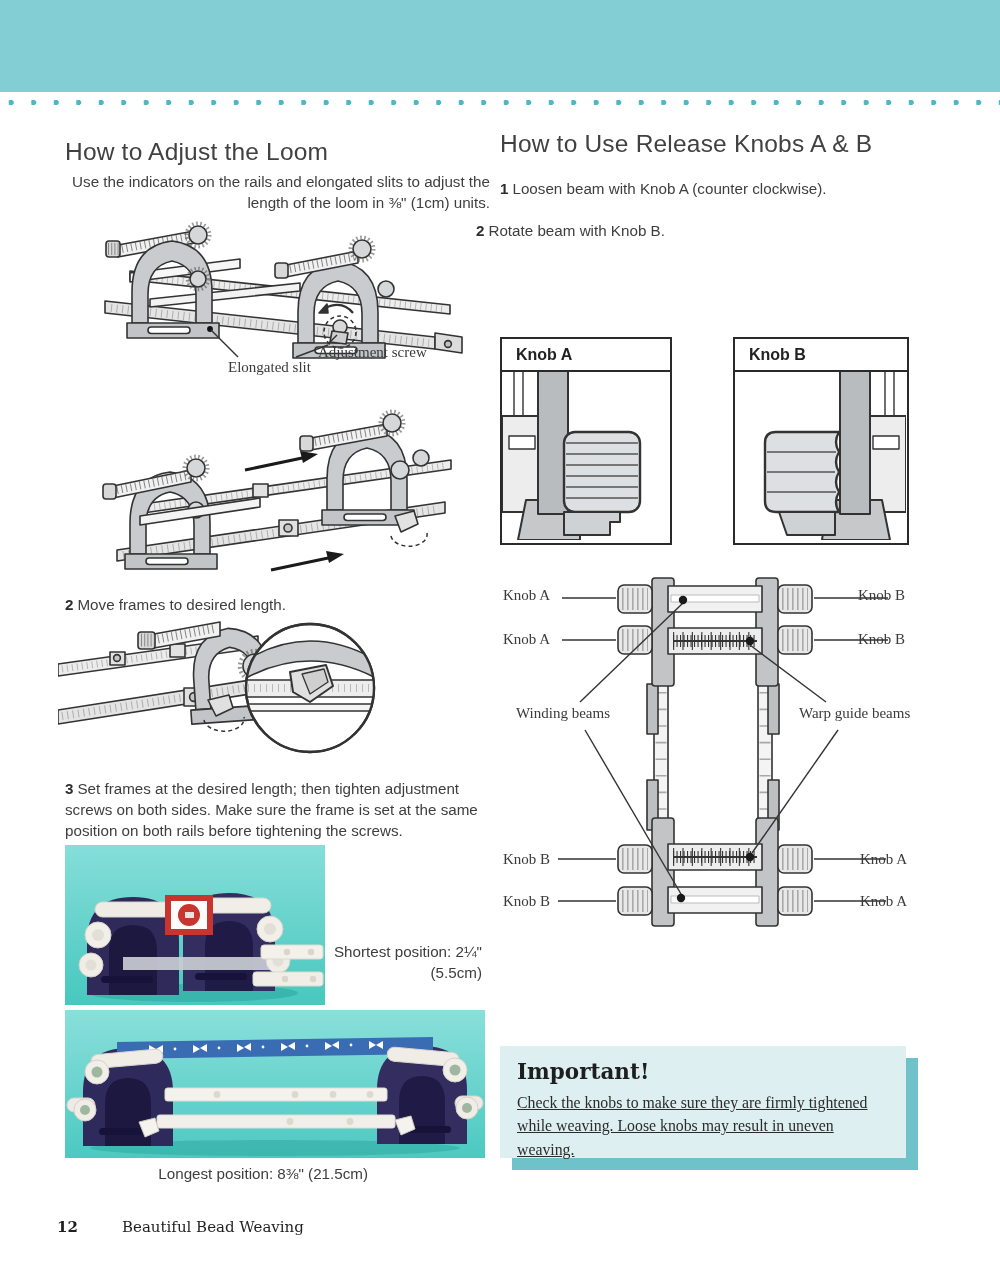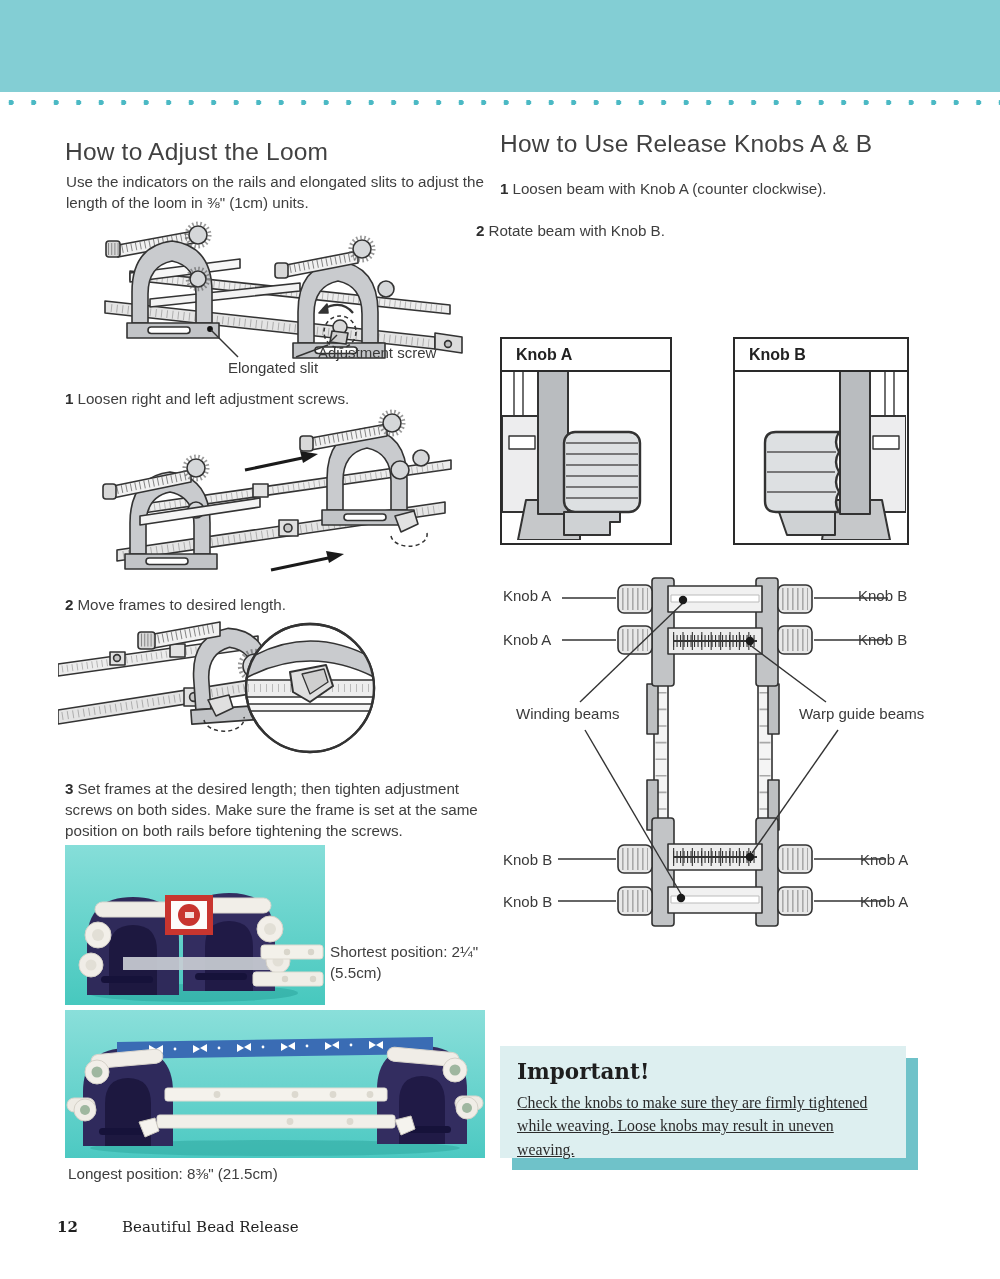--- a/index.html
+++ b/index.html
@@ -7,24 +7,24 @@
   body { font-family:"Liberation Sans", sans-serif; color:#3e3e3e; }
   .page { position:relative; width:1000px; height:1279px; background:#fff; overflow:hidden; }
 
   .top-band { position:absolute; left:0; top:0; width:1000px; height:92px; background:#83ced4; }
   .dotted-rule { position:absolute; left:0; top:97px; width:1000px; height:11px;
     background-image: radial-gradient(circle 2.7px at 11px 5.5px, #4bb9c4 97%, rgba(0,0,0,0) 100%);
     background-size: 22.5px 11px; background-repeat: repeat-x; }
 
   .abs { position:absolute; }
   .col-title { font-size:24.5px; font-weight:400; color:#414141; letter-spacing:0.2px; }
-  .body-text { font-size:15.2px; line-height:1.38; color:#3e3e3e; }
+  .body-text { font-size:15.2px; line-height:1.38; color:#3e3e3e;text-align:right; }
   .step { font-size:15.2px; line-height:1.38; color:#3e3e3e; }
   .step b { font-weight:700; color:#2e2e2e; margin-right:4px; }
-  .dlabel { font-size:15px; color:#3a3a3a; white-space:nowrap; }
+  .dlabel { font-size:15px; color:#3a3a3a; white-space:nowrap;font-family:Liberation Serif, serif; }
 
   .knob-box { position:absolute; border:2.5px solid #2a2a2a; background:#fff; }
   .knob-box .kb-head { height:33px; border-bottom:2px solid #2a2a2a; font-weight:700;
     font-size:16px; color:#222; padding:7px 0 0 14px; }
   .knob-box svg { display:block; }
 
   .photo { position:absolute; overflow:hidden; }
   .photo svg { display:block; }
 
   .important-shadow { position:absolute; background:#6fc2c9; }
@@ -100,21 +100,20 @@
         <circle cx="120" cy="116" r="2.9" fill="#111" stroke="none"></circle>
         <line x1="121" y1="117" x2="148" y2="144" stroke-width="1.4"></line>
         <line x1="206" y1="144" x2="238" y2="132" stroke-width="1.4"></line>
         <line x1="238" y1="131" x2="247" y2="122" stroke-width="1.4"></line>
       </g>
     </svg>
   </div>
   <div class="abs dlabel" style="left:318px; top:344px;">Adjustment screw</div>
   <div class="abs dlabel" style="left:228px; top:359px;">Elongated slit</div>
 
-  <p class="abs step" style="left:65px; top:389px; width:424px;"><b>1</b><span>Loosen right and left adjustment screws.</span></p>
 
   <div class="abs" style="left:95px; top:408px; width:380px; height:185px;">
     <svg width="380" height="185" viewBox="0 0 380 185">
       <g stroke="#333" stroke-width="1.6" stroke-linejoin="round">
 
         <polygon points="48,96 356,52 356,61 48,105" fill="#ededed"></polygon>
         <line x1="54" y1="100" x2="350" y2="58" stroke="#888" stroke-width="7" stroke-dasharray="1 4.2" opacity="0.55"></line>
         <polygon points="22,142 350,94 350,105 22,153" fill="#e5e5e5"></polygon>
         <line x1="28" y1="147" x2="344" y2="101" stroke="#777" stroke-width="8" stroke-dasharray="1 4.6" opacity="0.5"></line>
         <rect x="184" y="112" width="19" height="16" fill="#e0e0e0"></rect>
@@ -466,16 +465,16 @@
   <div class="abs dlabel" style="left:860px; top:893px;">Knob A</div>
 
   <div class="important-shadow" style="left:512px; top:1058px; width:406px; height:112px;"></div>
   <div class="important-box" style="left:500px; top:1046px; width:406px; height:112px;">
     <div class="imp-title">Important!</div>
     <div class="imp-body">Check the knobs to make sure they are firmly tightened while weaving. Loose knobs may result in uneven weaving.</div>
   </div>
 
   <div class="footer">
     <span class="pnum">12</span>
-    <span class="btitle">Beautiful Bead Release</span>
+    <span class="btitle">Beautiful Bead Weaving</span>
   </div>
 
 </div>
 
 </body></html>

